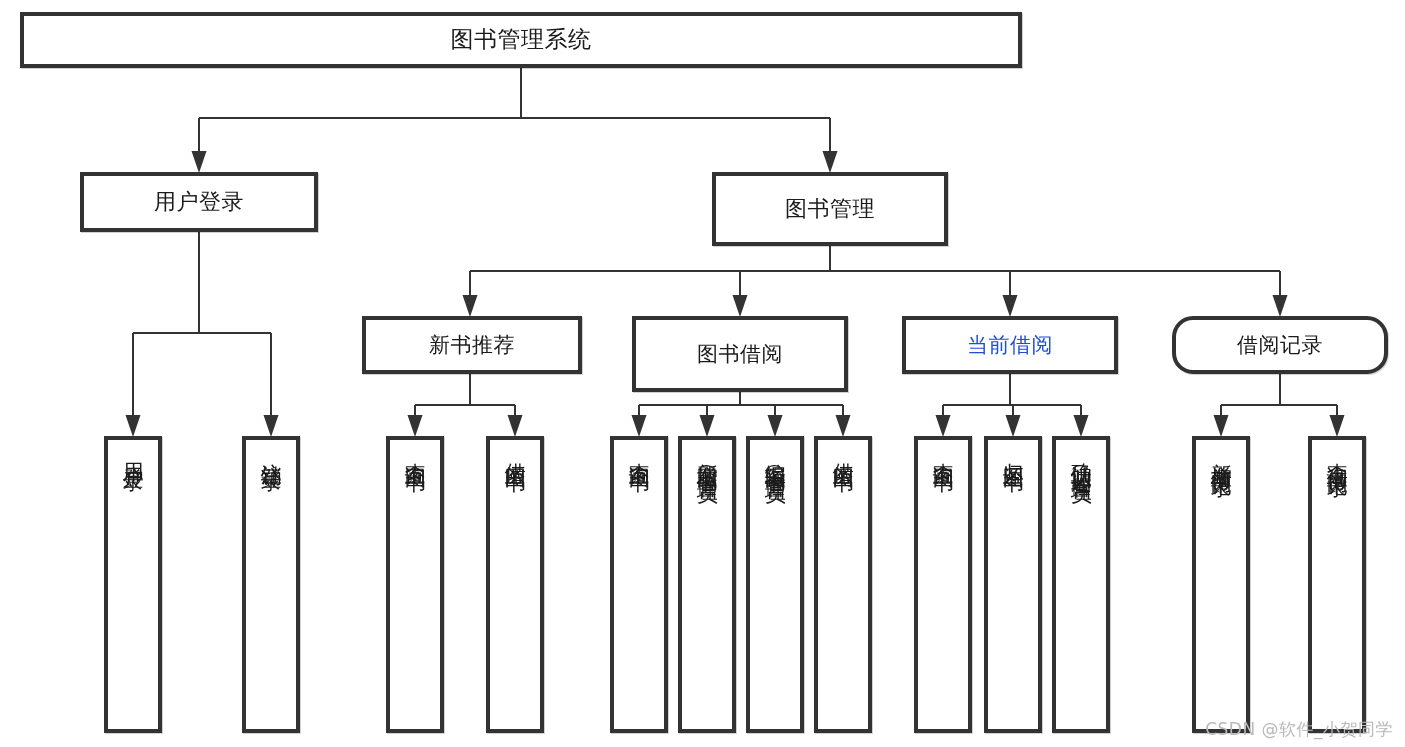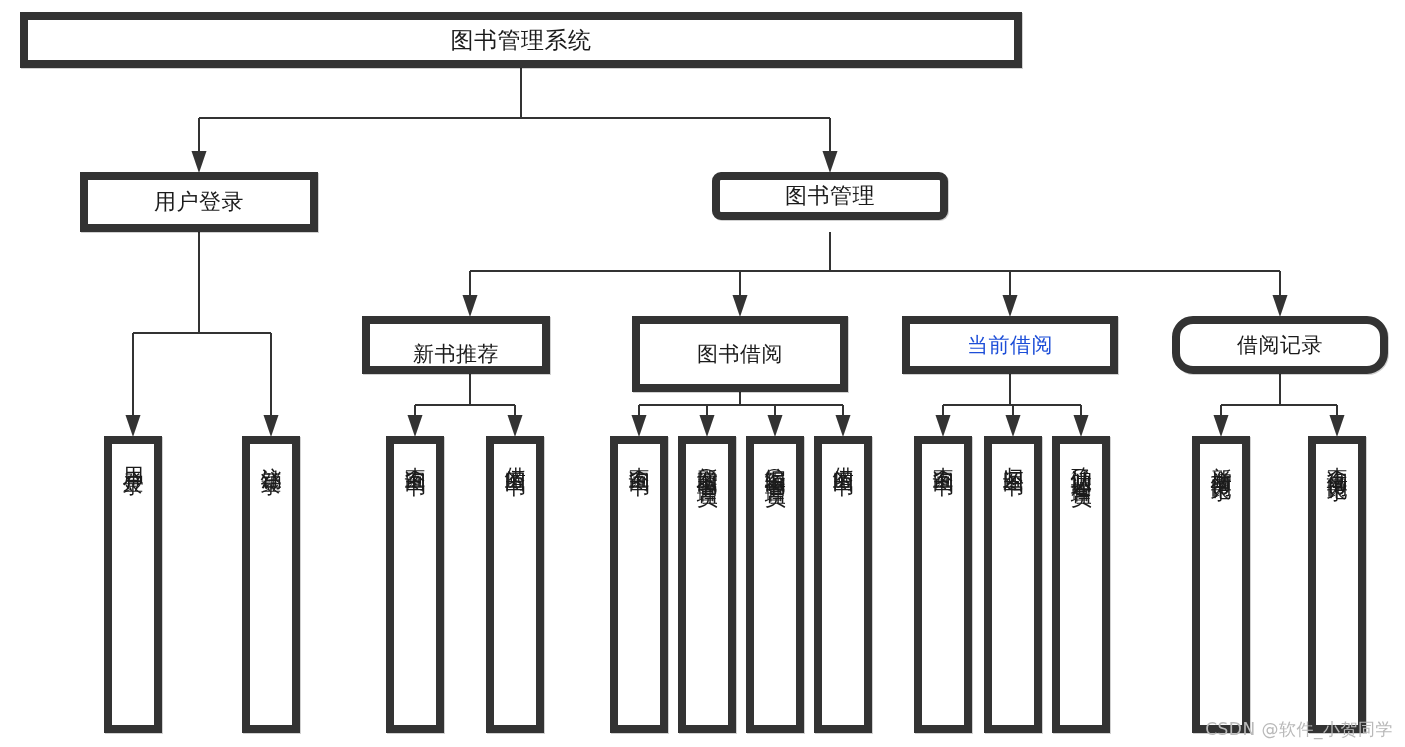--- a/index.html
+++ b/index.html
@@ -18,26 +18,27 @@
   #diagram-root {
     position: absolute;
     left: 0; top: 0;
     width: 1405px;
     height: 747px;
   }
   .node {
     position: absolute;
     box-sizing: border-box;
     background: #ffffff;
-    border: 8px solid #0369a1;
+    border: 4px solid #0369a1;
     box-shadow: 1px 1px 0 rgba(0,0,0,0.18);
     display: flex;
     align-items: center;
     justify-content: center;
     overflow: hidden;
+    font-family: Liberation Serif, serif;
   }
   .node-label {
     color: #1b1b1b;
     font-size: 22px;
     line-height: 1.08;
     letter-spacing: 0.5px;
     white-space: pre;
     text-align: center;
   }
   .node.vertical {
@@ -132,24 +133,24 @@
       <line x1="1337" y1="405" x2="1337" y2="417" stroke="#333333" stroke-width="2.5" shape-rendering="crispEdges"></line>
       <polygon points="1329.5,415 1344.5,415 1337,437" fill="#333333"></polygon>
     </svg>
   <div id="node-layer">
       <div class="node level-0" style="left: 20px; top: 12px; width: 1002px; height: 56px; background: rgb(255, 255, 255); border-color: rgb(51, 51, 51);">
         <span class="node-label" style="color: rgb(27, 27, 27);">图书管理系统</span>
       </div>
       <div class="node level-1" style="left: 80px; top: 172px; width: 238px; height: 60px; background: rgb(255, 255, 255); border-color: rgb(51, 51, 51);">
         <span class="node-label" style="color: rgb(27, 27, 27);">用户登录</span>
       </div>
-      <div class="node level-1" style="left: 712px; top: 172px; width: 236px; height: 48px; background: rgb(255, 255, 255); border-color: rgb(51, 51, 51); border-radius: 9px;">
+      <div class="node level-1" style="left: 712px; top: 172px; width: 236px; height: 74px; background: rgb(255, 255, 255); border-color: rgb(51, 51, 51);">
         <span class="node-label" style="color: rgb(27, 27, 27);">图书管理</span>
       </div>
-      <div class="node level-2" style="left: 362px; top: 316px; width: 188px; height: 58px; background: rgb(255, 255, 255); border-color: rgb(51, 51, 51); align-items: flex-end;">
+      <div class="node level-2" style="left: 362px; top: 316px; width: 220px; height: 58px; background: rgb(255, 255, 255); border-color: rgb(51, 51, 51);">
         <span class="node-label" style="color: rgb(27, 27, 27);">新书推荐</span>
       </div>
       <div class="node level-2" style="left: 632px; top: 316px; width: 216px; height: 76px; background: rgb(255, 255, 255); border-color: rgb(51, 51, 51);">
         <span class="node-label" style="color: rgb(27, 27, 27);">图书借阅</span>
       </div>
       <div class="node level-2" style="left: 902px; top: 316px; width: 216px; height: 58px; background: rgb(255, 255, 255); border-color: rgb(51, 51, 51);">
         <span class="node-label" style="color: #1d4ed8;">当前借阅</span>
       </div>
       <div class="node level-2" style="left: 1172px; top: 316px; width: 216px; height: 58px; background: rgb(255, 255, 255); border-color: rgb(51, 51, 51); border-radius: 21px;">
         <span class="node-label" style="color: rgb(27, 27, 27);">借阅记录</span>

